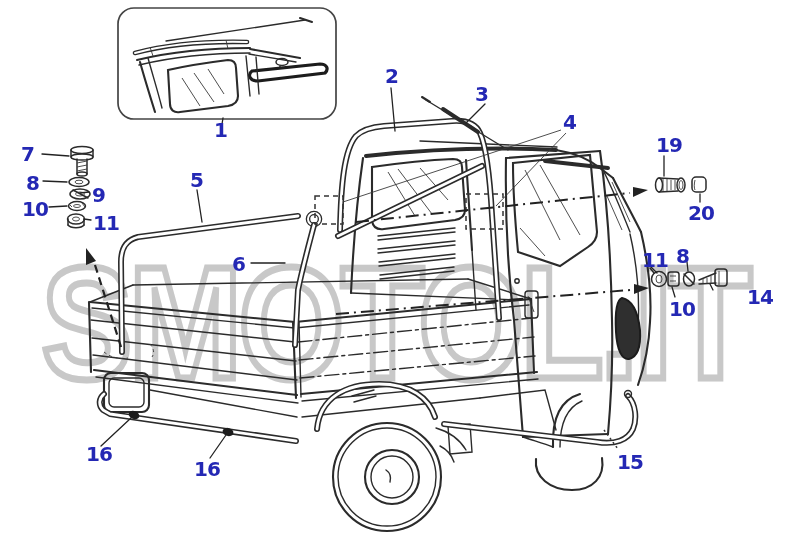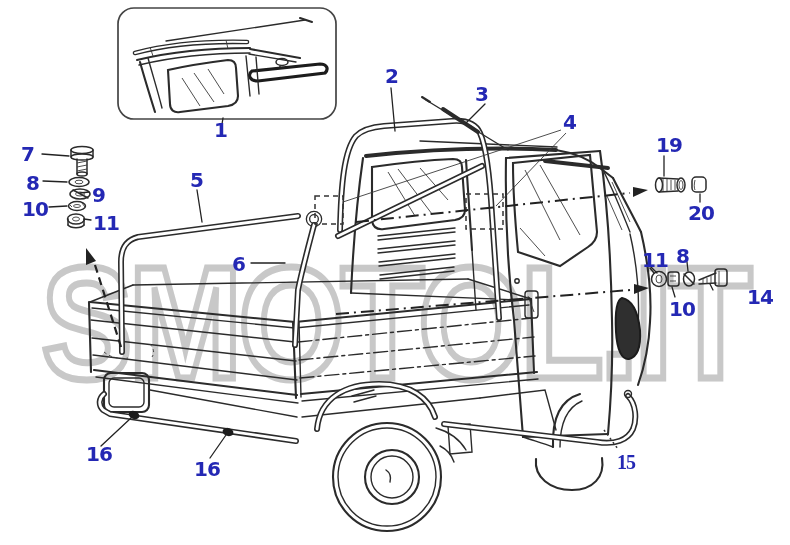--- a/index.html
+++ b/index.html
@@ -306,18 +306,18 @@
       <div class="callout" style="left: 26px; top: 173px;">8</div>
       <div class="callout" style="left: 92px; top: 185px;">9</div>
       <div class="callout" style="left: 22px; top: 199px;">10</div>
       <div class="callout" style="left: 93px; top: 213px;">11</div>
       <div class="callout" style="left: 656px; top: 135px;">19</div>
       <div class="callout" style="left: 688px; top: 203px;">20</div>
       <div class="callout" style="left: 642px; top: 250px;">11</div>
       <div class="callout" style="left: 676px; top: 246px;">8</div>
       <div class="callout" style="left: 669px; top: 299px;">10</div>
       <div class="callout" style="left: 707px; top: 287px; margin-left: 40px;">14</div>
-      <div class="callout" style="left: 617px; top: 452px; font-family: Liberation Serif, serif;">15</div>
+      <div class="callout" style="left: 617px; top: 452px;">15</div>
       <div class="callout" style="left: 86px; top: 444px;">16</div>
       <div class="callout" style="left: 194px; top: 459px;">16</div>
     </div>
 
 </div>
 
 </body></html>

